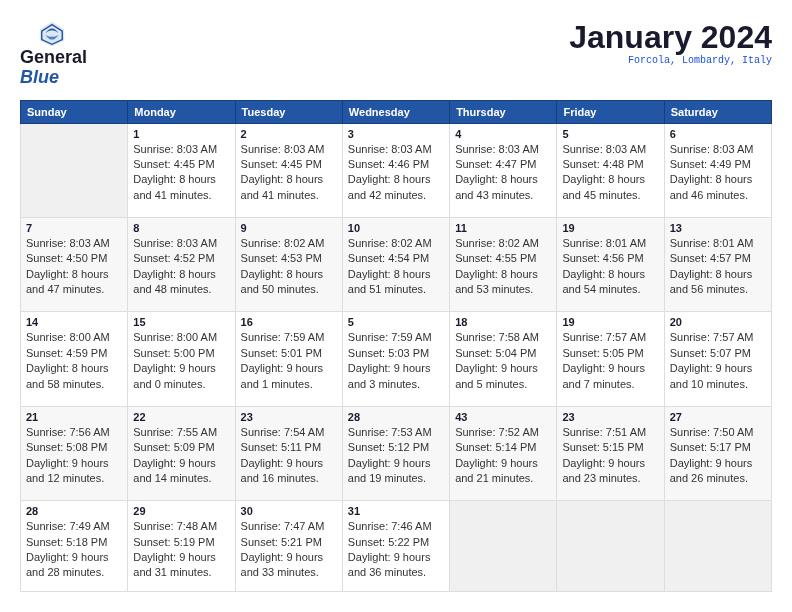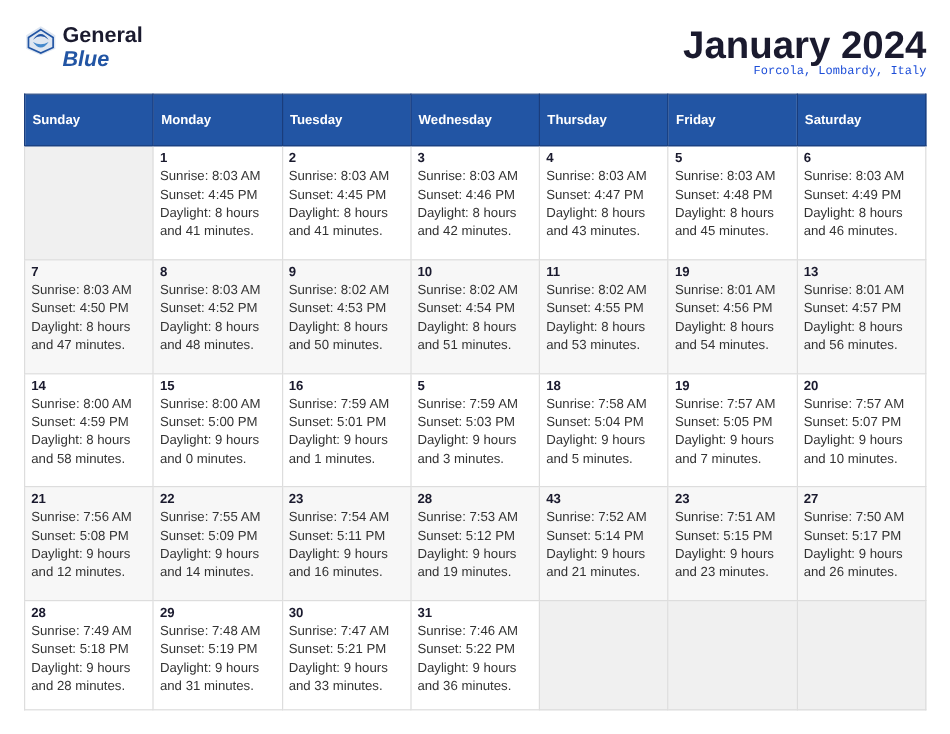--- a/index.html
+++ b/index.html
@@ -18,20 +18,22 @@
       flex-direction: column;
     }
     .header {
       display: flex;
       justify-content: space-between;
       align-items: flex-start;
       margin-bottom: 12px;
     }
     .logo {
       display: flex;
+      align-items: center;
+      flex-direction: column;
     }
     .logo-text {
       display: flex;
       flex-direction: column;
       font-size: 18px;
       font-weight: bold;
       line-height: 1.1;
     }
     .logo-general { color: #1a1a2e; }
     .logo-blue { color: #2255a4; font-style: italic; }
@@ -57,21 +59,21 @@
     .calendar {
       width: 100%;
       border-collapse: collapse;
       flex: 1;
       font-size: 10px;
     }
     .calendar th {
       background-color: #2255a4;
       color: white;
       text-align: left;
-      padding: 15px 6px;
+      padding: 5px 6px;
       font-size: 11px;
       font-weight: bold;
       border: 1px solid #1a3d7c;
     }
     .calendar td {
       border: 1px solid #ddd;
       vertical-align: top;
       padding: 4px 5px;
       width: calc(100% / 7);
       height: 88px;

